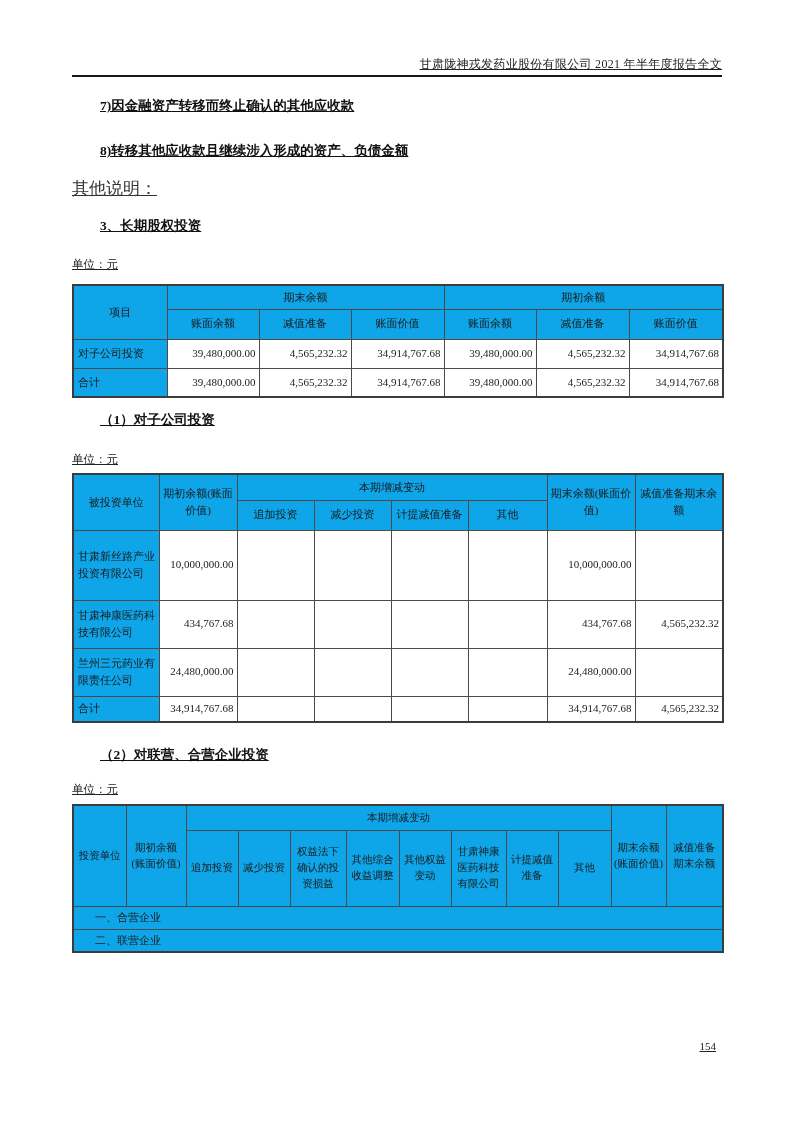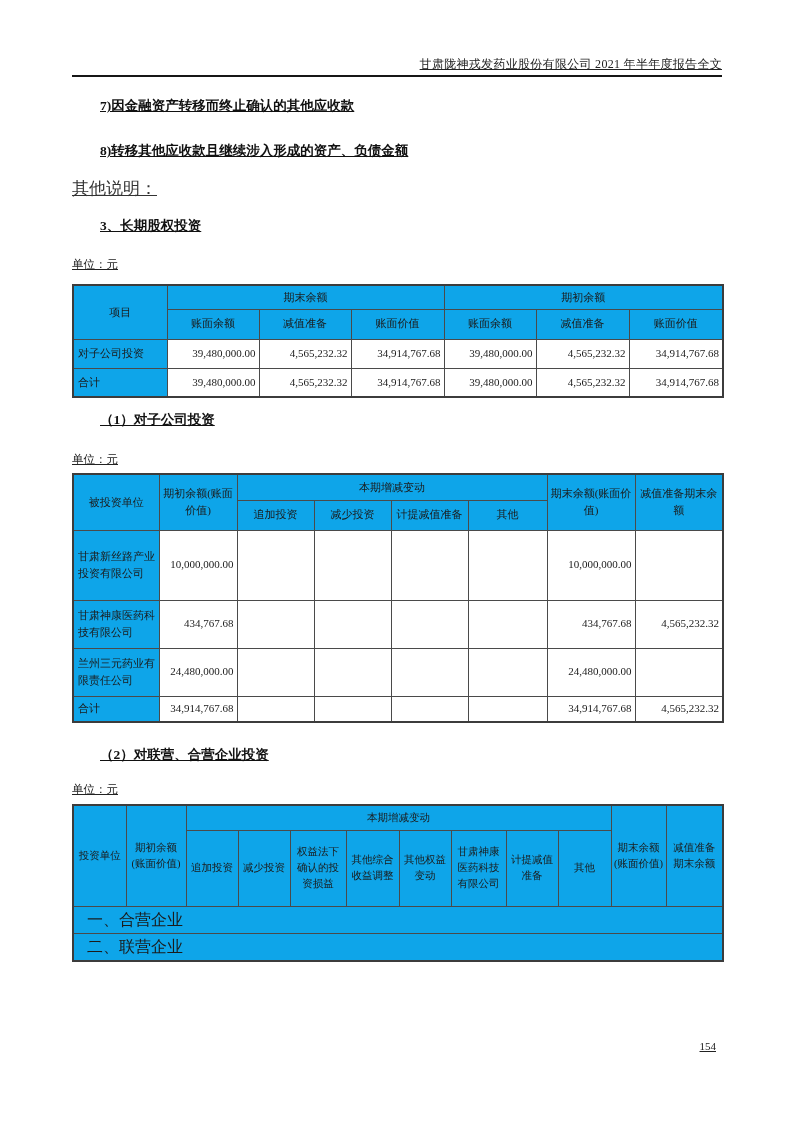--- a/index.html
+++ b/index.html
@@ -58,21 +58,21 @@
     padding: 1px 3px;
     line-height: 1.55;
     word-break: break-all;
     overflow: hidden;
   }
   .g { background: #0ea5e9; }
   .c { text-align: center; }
   .l { text-align: left; padding-left: 4px; }
   .n { text-align: right; padding-right: 3px; white-space: nowrap; }
   .t3 td { font-size: 10.5px; line-height: 1.5; padding: 1px 2px; }
-  .t3 .l { padding-left: 13px; font-size: 16px; }
+  .t3 .l { padding-left: 21px; font-size: 11px; }
 
   .page-num {
     top: 1040px;
     text-align: right;
     font-size: 11px;
     padding-right: 6px;
     color: #222;
   }
 </style>
 </head>

